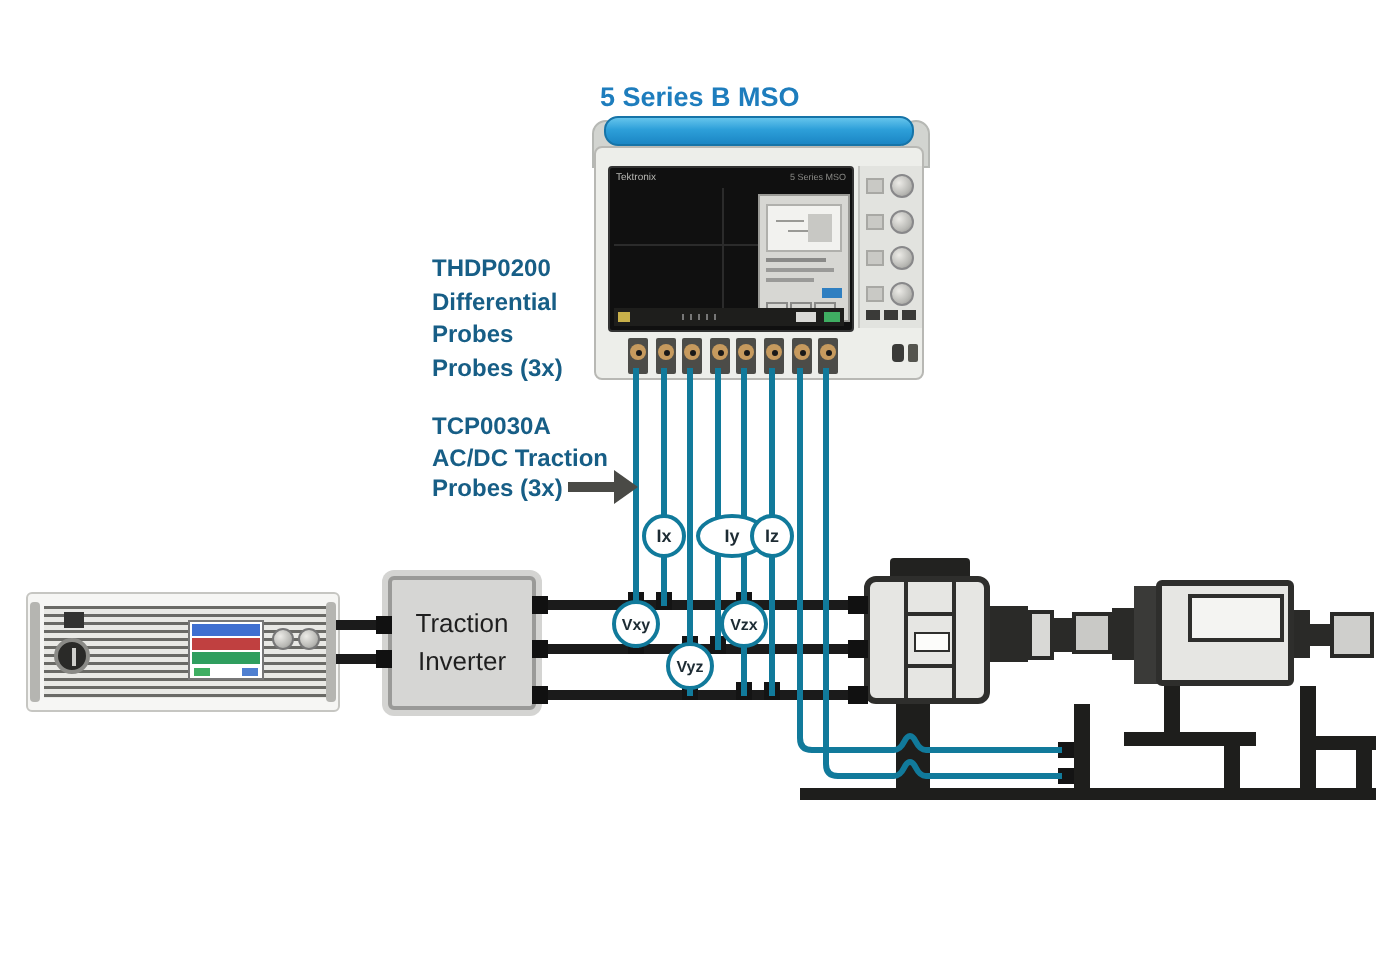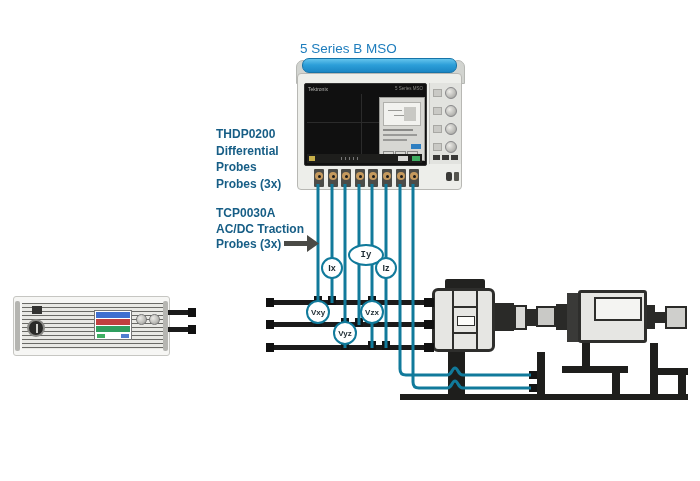--- a/index.html
+++ b/index.html
@@ -1,21 +1,21 @@
 <!DOCTYPE html>
 <html><head>
 <meta charset="utf-8">
 <style>
   html,body{margin:0;padding:0;background:#fff;}
   .canvas{position:relative;width:700px;height:481px;background:#ffffff;overflow:hidden;
           font-family:"Liberation Sans",sans-serif;}
   .abs{position:absolute;}
   .lbl{position:absolute;font-weight:700;color:#175e86;font-size:12px;line-height:1.35;white-space:nowrap;}
   .lbl div{white-space:nowrap;}
-  .title-lbl{position:absolute;font-weight:400;color:#1e7dbd;font-size:13.5px;white-space:nowrap;}
+  .title-lbl{position:absolute;font-weight:700;color:#1e7dbd;font-size:13.5px;white-space:nowrap;}
   .tag{position:absolute;border-radius:50%;background:#ffffff;border:2.5px solid #117a9b;
        display:flex;align-items:center;justify-content:center;font-weight:700;color:#1d2b33;
        box-sizing:border-box;z-index:30;}
   .knob{position:absolute;border-radius:50%;
         background:radial-gradient(circle at 35% 35%, #ecebe7, #b9b9b5 62%, #8f8f8b);
         border:1px solid #88888a;box-sizing:border-box;}
   .bnc{position:absolute;width:10px;height:18px;background:#4c4c48;border-radius:1px;}
   .bnc .ring{position:absolute;left:1px;top:3px;width:8px;height:8px;border-radius:50%;background:#c69a5e;}
   .bnc .pin{position:absolute;left:3.5px;top:5.5px;width:3px;height:3px;border-radius:50%;background:#191919;}
   .machine{position:absolute;background:#e6e6e3;border:3px solid #2e2e2c;box-sizing:border-box;}
@@ -133,20 +133,26 @@
       <div class="abs" style="left:1px;top:1px;width:34px;height:6px;background:#3f6fd0;"></div>
       <div class="abs" style="left:1px;top:8px;width:34px;height:6px;background:#c04040;"></div>
       <div class="abs" style="left:1px;top:15px;width:34px;height:6px;background:#2f9e5f;"></div>
       <div class="abs" style="left:2px;top:23px;width:8px;height:4px;background:#3fae62;"></div>
       <div class="abs" style="left:26px;top:23px;width:8px;height:4px;background:#4f7fd0;"></div>
     </div>
     <div class="knob" style="left:122px;top:17px;width:11px;height:11px;border:1px solid #777;"></div>
     <div class="knob" style="left:135px;top:17px;width:11px;height:11px;border:1px solid #777;"></div>
   </div>
 
+  <div class="abs" style="left:194px;top:288px;width:74px;height:67px;background:#d6d6d4;border:2px solid #9a9a98;border-radius:3px;
+              box-shadow:0 0 0 3px #d4d4d2;box-sizing:border-box;display:flex;flex-direction:column;align-items:center;justify-content:center;
+              font-size:13px;color:#1f1f1f;line-height:1.4;z-index:10;">
+    <div>Traction</div>
+    <div>Inverter</div>
+  </div>
 
   <div class="machine" style="left:432px;top:288px;width:63px;height:64px;border-radius:6px;z-index:10;">
     <div class="abs" style="left:17px;top:0;width:2px;height:58px;background:#2e2e2c;"></div>
     <div class="abs" style="left:41px;top:0;width:2px;height:58px;background:#2e2e2c;"></div>
     <div class="abs" style="left:19px;top:15px;width:22px;height:2px;background:#2e2e2c;"></div>
     <div class="abs" style="left:19px;top:41px;width:22px;height:2px;background:#2e2e2c;"></div>
     <div class="abs" style="left:22px;top:25px;width:16px;height:8px;background:#fcfcfa;border:1.5px solid #2e2e2c;"></div>
   </div>
   <div class="abs" style="left:445px;top:279px;width:40px;height:11px;background:#222220;border-radius:2px;z-index:9;"></div>
 
@@ -222,21 +228,21 @@
       <path d="M413,184 V382 Q413,388 419,388 L447,388 Q450,388 452,384 Q455,378 458,384 Q460,388 463,388 L531,388"></path>
     </g>
 
     <g fill="#4a4a46">
       <rect x="284" y="241" width="24" height="5"></rect>
       <polygon points="307,235 319,243.5 307,252"></polygon>
     </g>
   </svg>
 
   <div class="tag" style="left:321px;top:257px;width:22px;height:22px;font-size:9px;">Ix</div>
-  <div class="tag" style="left:348px;top:244px;width:36px;height:22px;font-size:9px;font-family:Liberation Mono, monospace;">Iy</div>
+  <div class="tag" style="left:348px;top:257px;width:36px;height:22px;font-size:9px;">Iy</div>
   <div class="tag" style="left:375px;top:257px;width:22px;height:22px;font-size:9px;">Iz</div>
   <div class="tag" style="left:306px;top:300px;width:24px;height:24px;font-size:8px;">Vxy</div>
   <div class="tag" style="left:360px;top:300px;width:24px;height:24px;font-size:8px;">Vzx</div>
   <div class="tag" style="left:333px;top:321px;width:24px;height:24px;font-size:8px;">Vyz</div>
 
   <div class="title-lbl" style="left:300px;top:41px;">5 Series B MSO</div>
 
   <div class="lbl" style="left:216px;top:126px;line-height:16.5px;">
     <div>THDP0200</div>
     <div>Differential</div>

